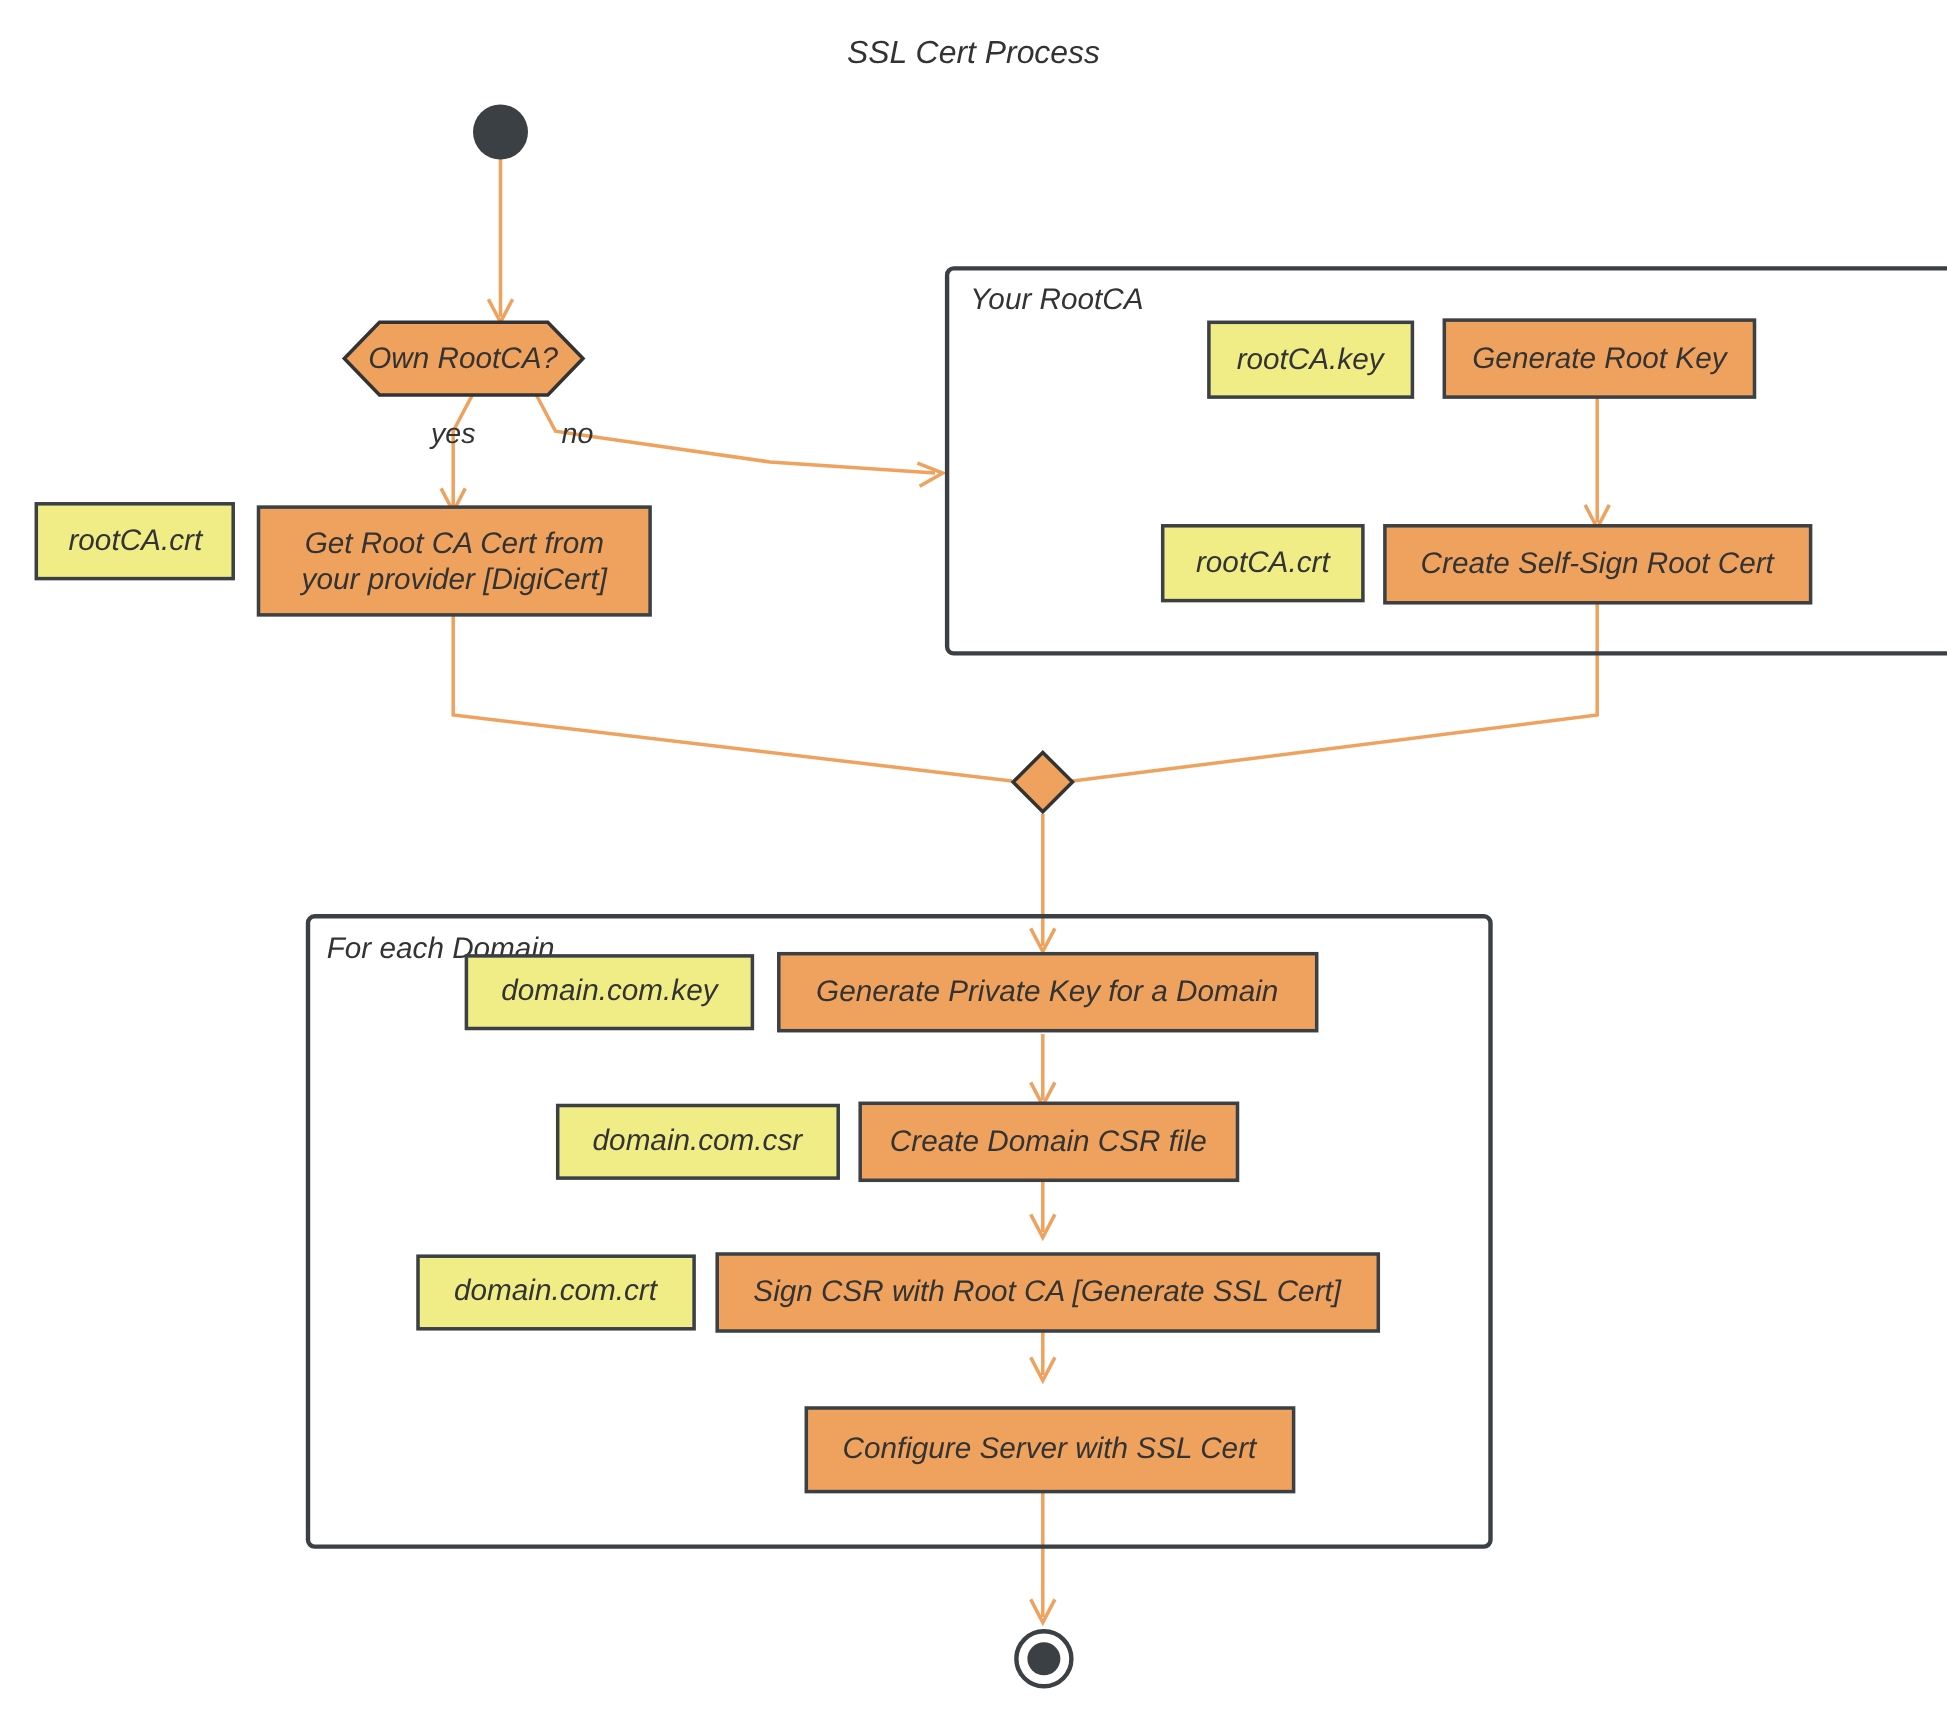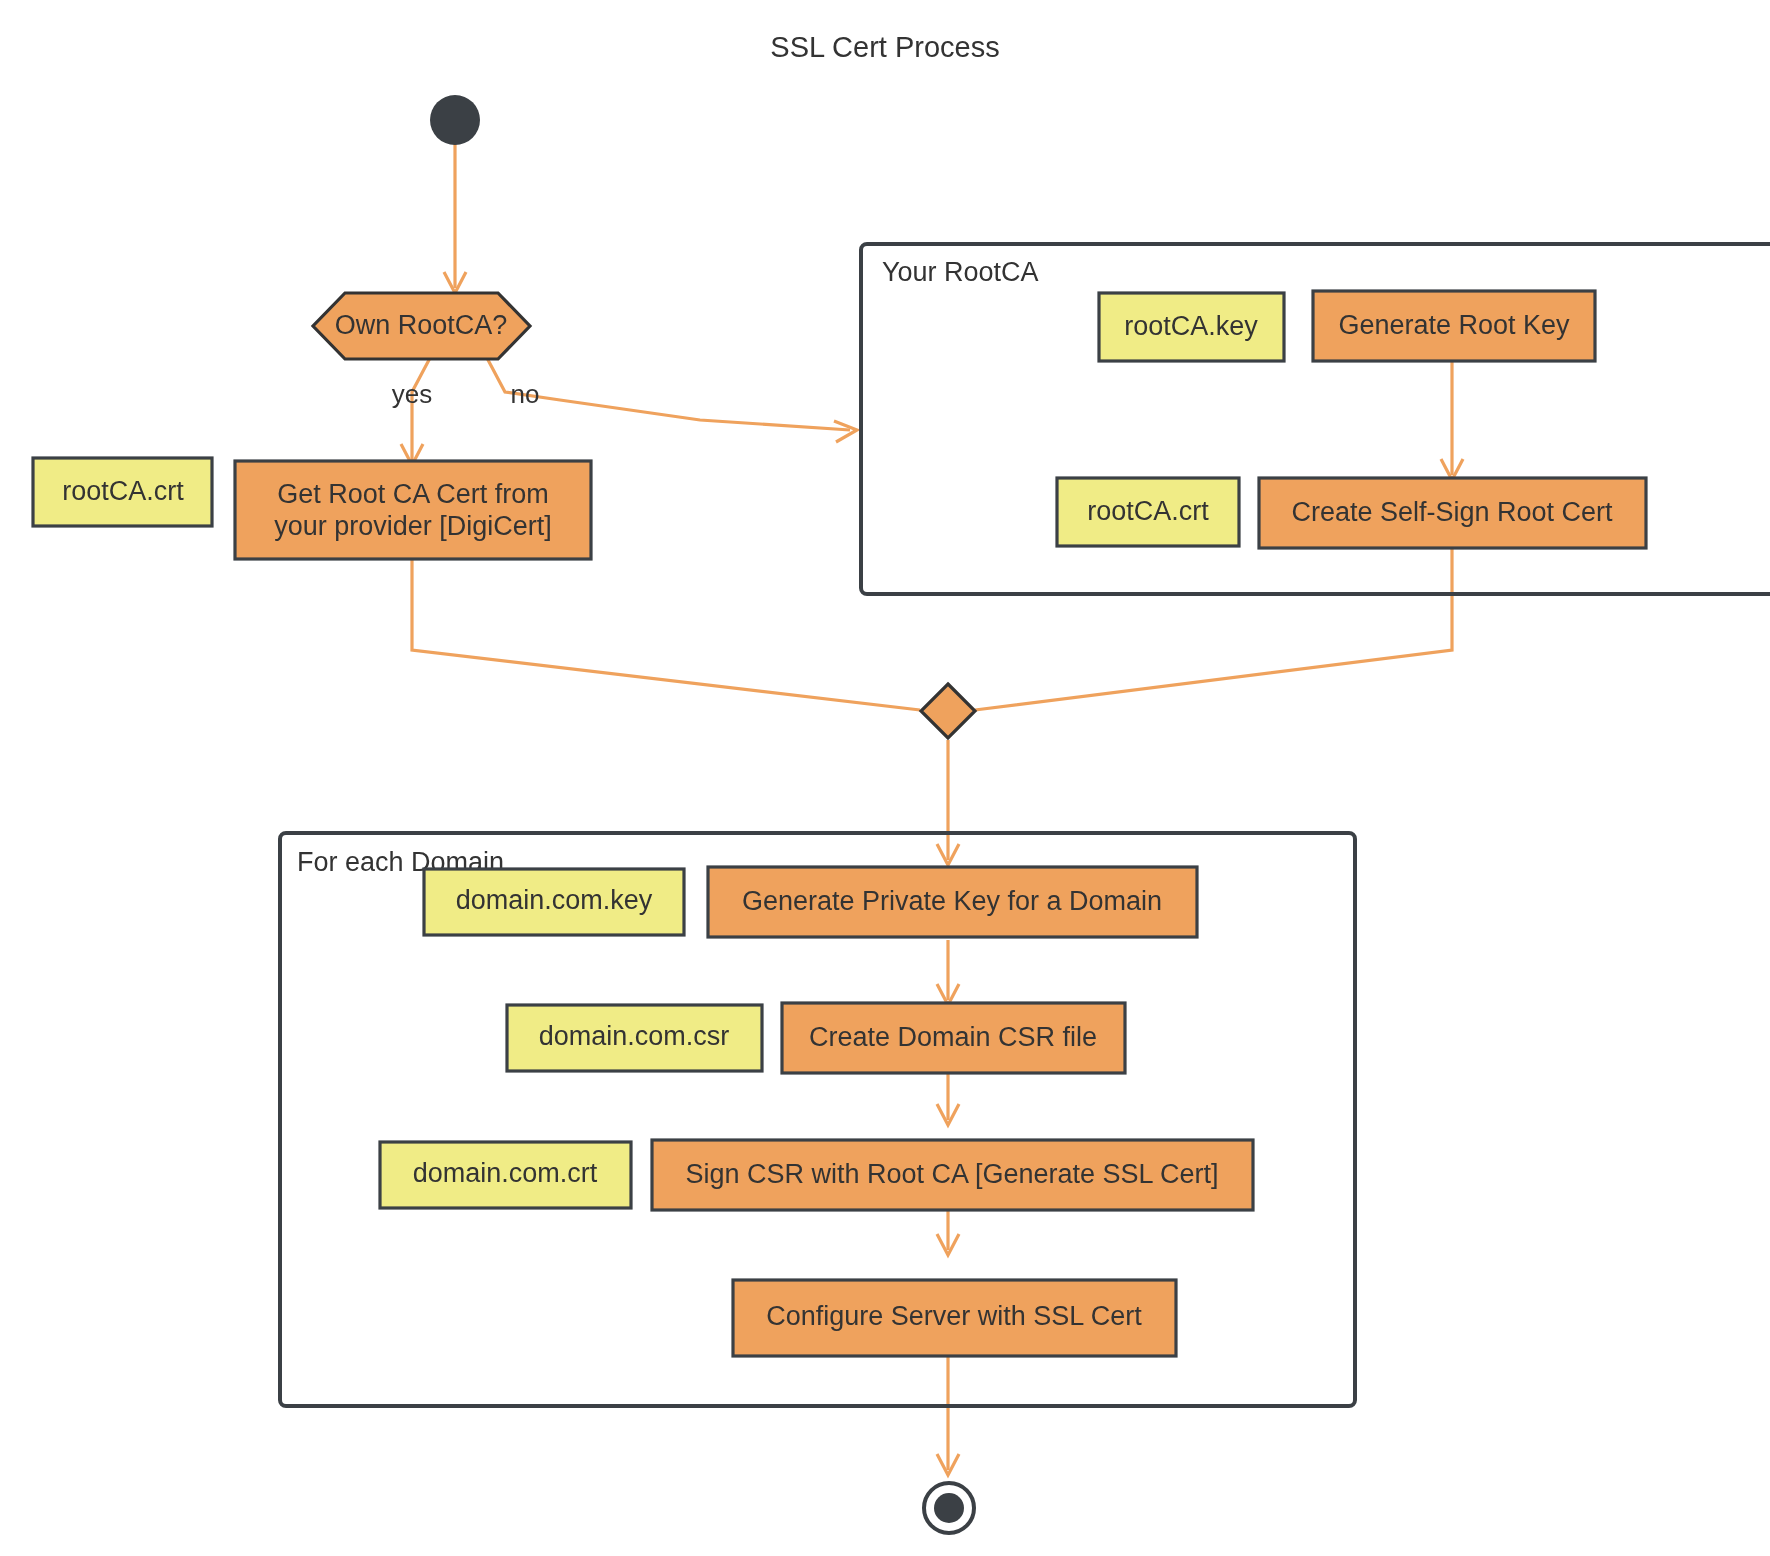--- a/index.html
+++ b/index.html
@@ -10,20 +10,21 @@
   body {
     width: 1770px;
     height: 1556px;
     font-family: "Liberation Sans", sans-serif;
     overflow: hidden;
   }
   #diagram-root {
     position: relative;
     width: 1770px;
     height: 1556px;
+    font-style: italic;
   }
   svg.flow {
     display: block;
     width: 1770px;
     height: 1556px;
   }
   .diagram-title {
     font-family: "Liberation Sans", sans-serif;
     font-size: 29px;
     fill: #333333;

